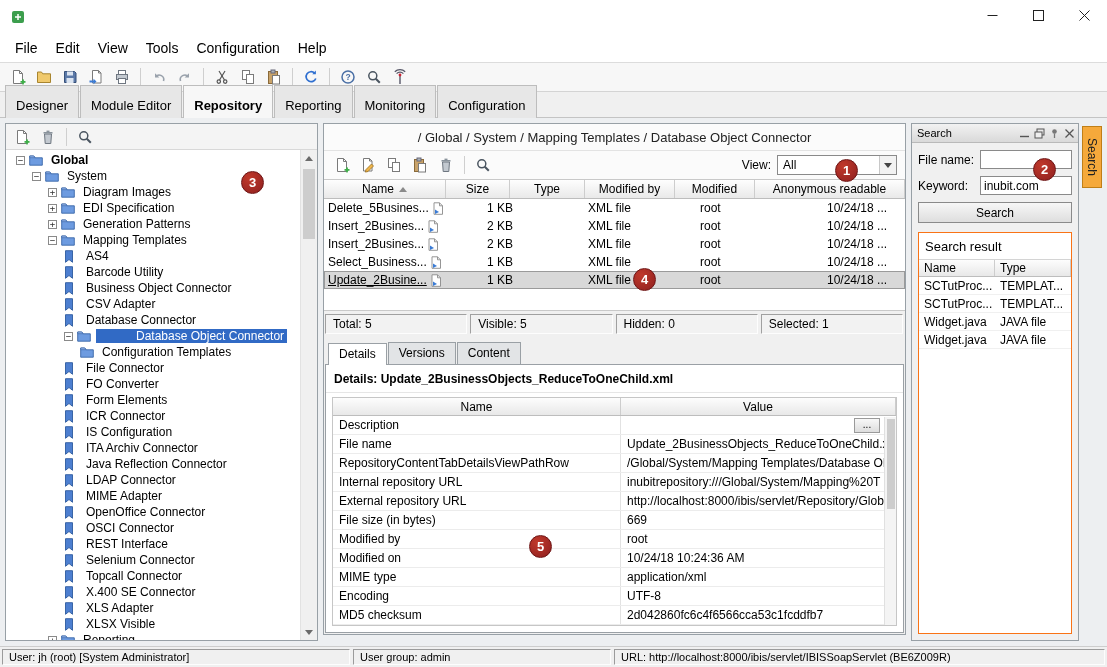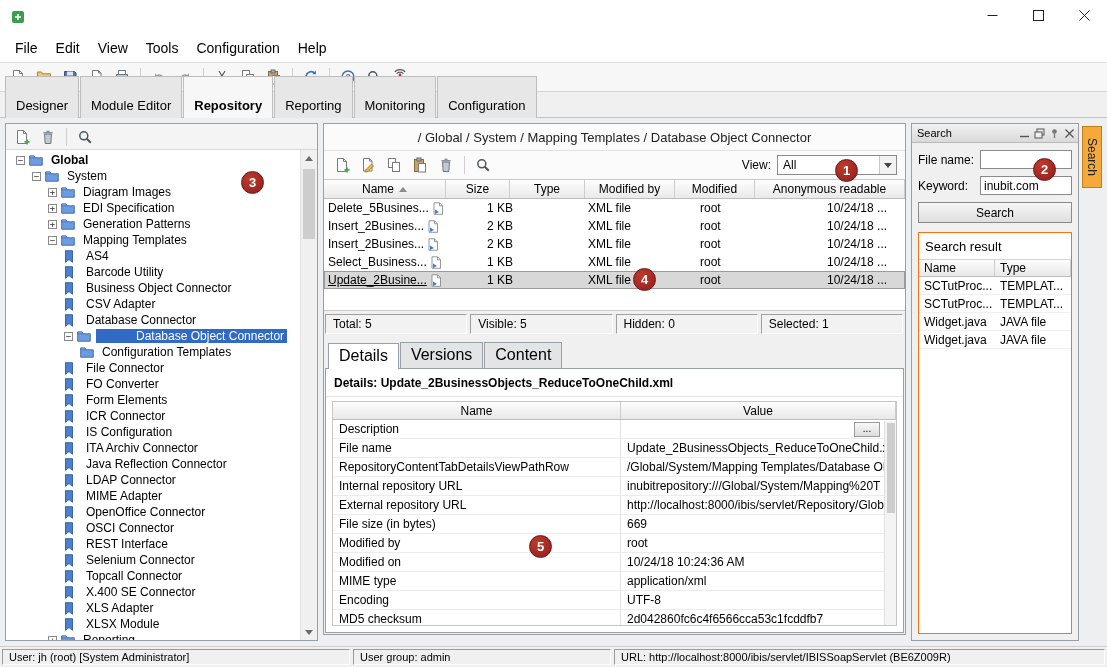--- a/index.html
+++ b/index.html
@@ -17,21 +17,21 @@
   
   .menubar { position:absolute; top:34px; left:0; right:0; height:28px; background:#fff; display:flex; align-items:center; padding-left:6px; font-size:14px; }
   .menu-item { padding:4px 9px; }
   
   .toolbar { position:absolute; top:62px; left:0; right:0; height:30px; background:#f7f7f7; border-top:1px solid #dcdcdc; border-bottom:1px solid #d4d4d4; display:flex; align-items:center; padding-left:6px; gap:2px; }
   .tbtn { width:24px; height:24px; display:flex; align-items:center; justify-content:center; border:1px solid transparent; border-radius:2px; }
   .tsep { width:1px; height:18px; background:#cfcfcf; margin:0 4px; }
   .icon16 { width:16px; height:16px; display:flex; }
   
   .tabbar { position:absolute; top:92px; left:0; right:0; height:26px; background:#f0f0f0; border-bottom:1px solid #c4c4c4; display:flex; align-items:flex-end; padding-left:5px; }
-  .tab { padding:21px 10px 5px; font-size:13px; border:1px solid #bdbdbd; border-bottom:none; background:#e7e7e7; margin-right:1px; position:relative; top:1px; }
+  .tab { padding:12px 10px 5px; font-size:13px; border:1px solid #bdbdbd; border-bottom:none; background:#e7e7e7; margin-right:1px; position:relative; top:1px; }
   .tab.active { background:#f7f7f7; font-weight:bold; }
   
   .workspace { position:absolute; top:118px; bottom:21px; left:0; right:0; background:#edeff1; }
   .panel { position:absolute; border:1px solid #98a0a6; background:#fff; display:flex; flex-direction:column; }
   #left-panel   { left:5px;   top:5px; width:313px; bottom:5px; }
   #center-panel { left:323px; top:5px; width:583px; bottom:11px; background:#f0f0f0; }
   #right-panel  { left:911px; top:5px; width:168px; bottom:5px; background:#f0f0f0; }
   .panel-toolbar { height:26px; background:#f4f4f4; border-bottom:1px solid #d8d8d8; display:flex; align-items:center; padding-left:4px; gap:2px; flex:0 0 auto; }
   
   .tree-wrap { flex:1; display:flex; overflow:hidden; background:#fff; }
@@ -66,21 +66,21 @@
   .frow.selected { background:#d8d8d8; outline:1px solid #9a9a9a; outline-offset:-1px; }
   .fcell { padding-left:4px; overflow:hidden; white-space:nowrap; display:flex; align-items:center; gap:3px; }
   .fcell.center { justify-content:center; padding-left:0; }
   .uline { text-decoration:underline; }
   .cell-icon { width:13px; height:13px; display:flex; flex:0 0 auto; }
   .ft-empty { height:21px; background:#fff; }
   .totals { display:flex; height:20px; margin:3px 1px 2px 1px; flex:0 0 auto; }
   .total-cell { flex:1; border:1px solid; border-color:#a0a0a0 #fdfdfd #fdfdfd #a0a0a0; background:#f2f2f2; font-size:12px; display:flex; align-items:center; padding-left:7px; margin-right:3px; }
   .total-cell:last-child { margin-right:1px; }
   .details-tabs { display:flex; padding:6px 0 0 4px; flex:0 0 auto; }
-  .dtab { padding:3px 10px; font-size:16px; border:1px solid #9aa0a5; border-bottom:none; background:#e2e4e6; margin-right:1px; }
+  .dtab { padding:3px 10px; font-size:12px; border:1px solid #9aa0a5; border-bottom:none; background:#e2e4e6; margin-right:1px; }
   .dtab.active { background:#fff; position:relative; top:1px; padding-bottom:4px; }
   .details { flex:1; border:1px solid #9aa0a5; background:#fff; display:flex; flex-direction:column; margin:0 1px 1px 1px; overflow:hidden; }
   .details-title { padding:7px 8px 6px; font-weight:bold; font-size:12px; flex:0 0 auto; border-bottom:1px solid #e6e6e6; }
   .dtable { flex:1; margin:4px 6px 6px 6px; border:1px solid #c6c6c6; display:flex; flex-direction:column; overflow:hidden; position:relative; }
   .dt-header { display:flex; height:18px; background:linear-gradient(#fdfdfd,#e8e8e8); border-bottom:1px solid #bdbdbd; flex:0 0 auto; }
   .dt-hcell { display:flex; align-items:center; justify-content:center; font-size:12px; border-right:1px solid #cdcdcd; }
   .dt-c0 { width:288px; flex:0 0 auto; } .dt-c1 { flex:1; }
   .drow { display:flex; height:19px; border-bottom:1px solid #ececec; align-items:center; font-size:12px; flex:0 0 auto; }
   .dcell { padding:0 6px; white-space:nowrap; overflow:hidden; display:flex; align-items:center; }
   .dcell.dt-c0 { border-right:1px solid #e2e2e2; height:100%; }
@@ -605,21 +605,21 @@
             </span>
             <span class="tree-label">XLS Adapter</span>
           </div>
           <div class="tree-row">
             <span style="flex: 0 0 auto; width: 58px;"></span>
             <span class="tree-icon">
               <svg width="10" height="13" viewBox="0 0 10 13">
                 <path d="M1.5.7h7v11.6L5 9.5l-3.5 2.8z" fill="#4d7fd0" stroke="#2d5a9e" stroke-width=".9"></path>
               </svg>
             </span>
-            <span class="tree-label">XLSX Module</span>
+            <span class="tree-label">XLSX Visible</span>
           </div>
           <div class="tree-row">
             <span style="flex: 0 0 auto; width: 42px;"></span>
             <span class="expander">+</span>
             <span class="tree-icon">
               <svg width="14" height="12" viewBox="0 0 14 12">
                 <path d="M.7 2h4.1l1.4 1.8h7.1v7.4H.7z" fill="#6d9be0" stroke="#3a66a8" stroke-width=".9"></path>
                 <path d="M.7 2h4.1l1.3 1.7H.7z" fill="#9dbcee" stroke="#3a66a8" stroke-width=".7"></path>
               </svg>
             </span>

